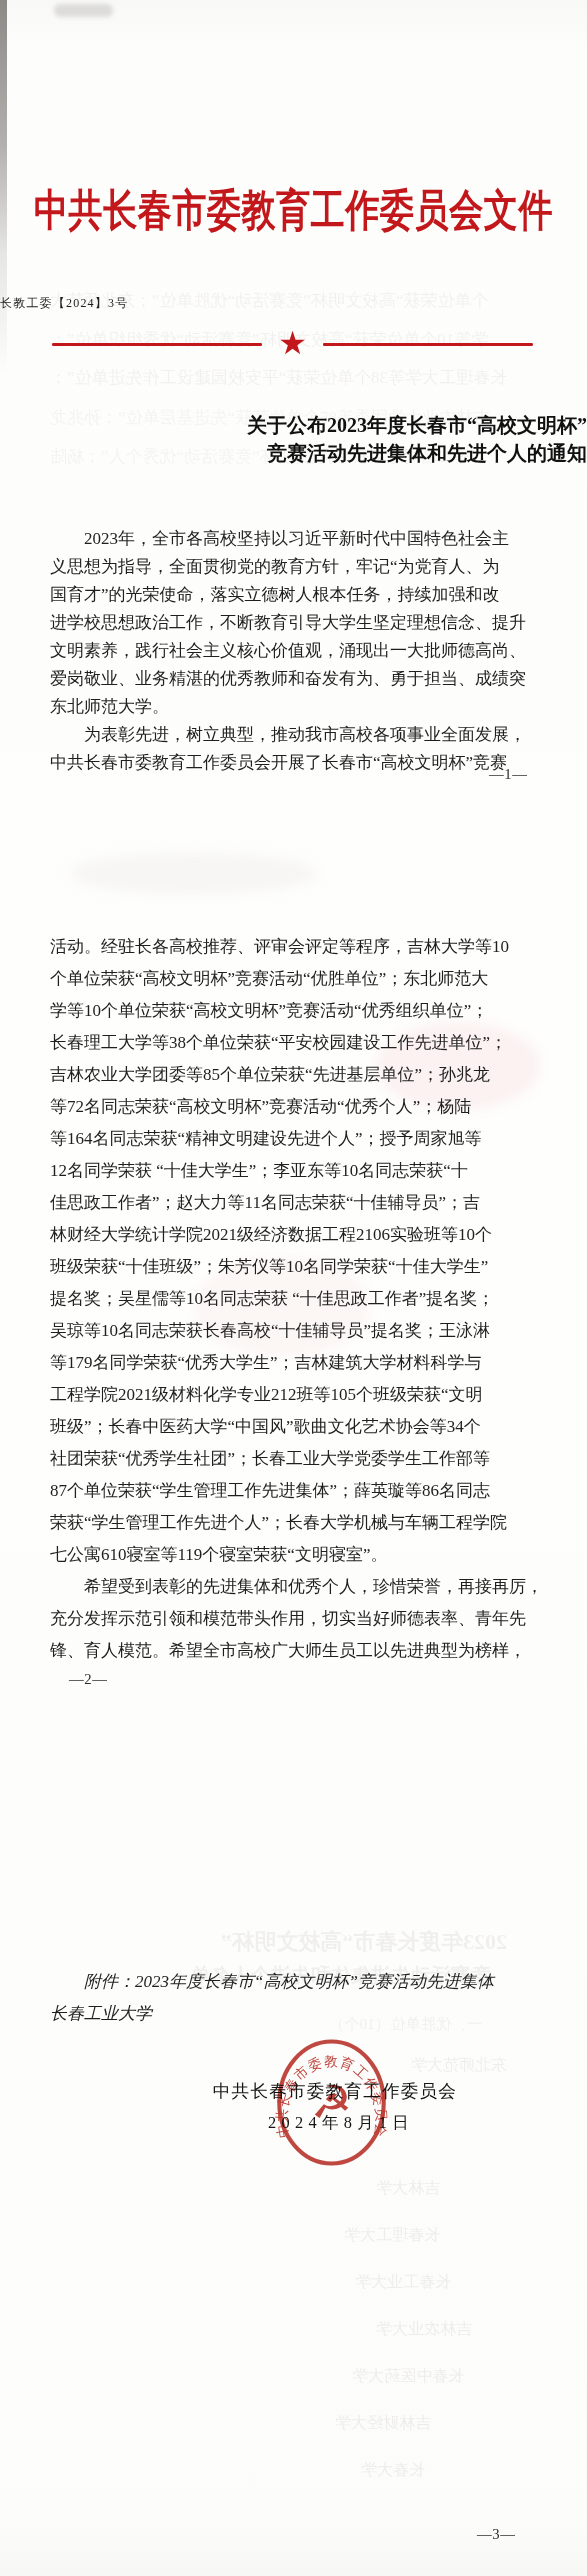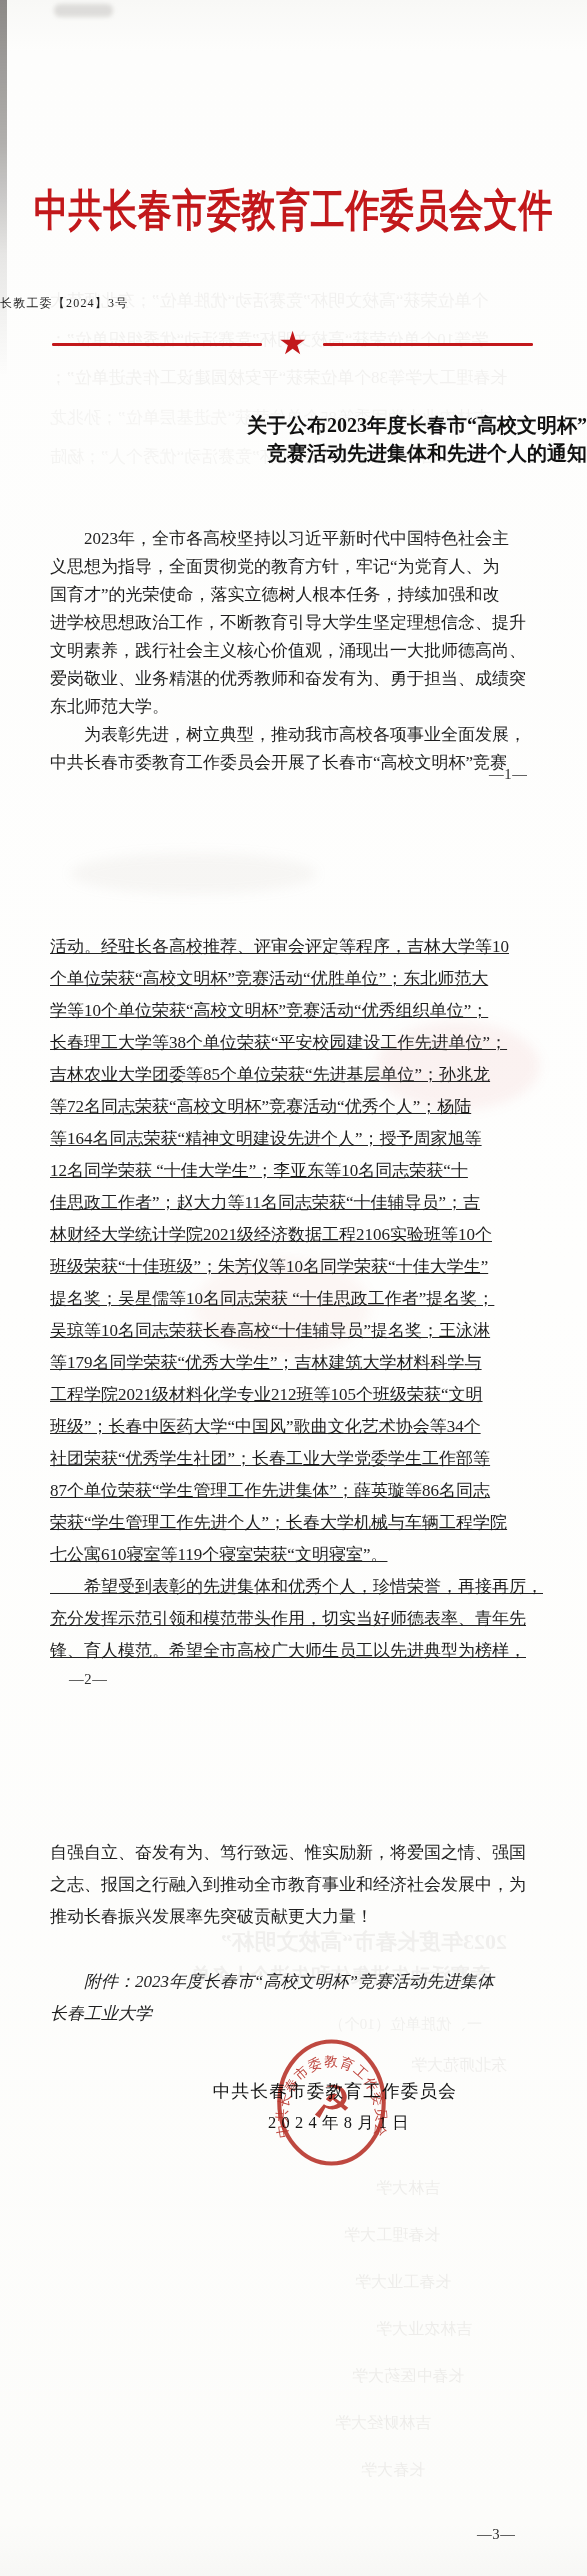--- a/index.html
+++ b/index.html
@@ -21,21 +21,21 @@
   .star-row{position:absolute;left:52px;top:328px;width:481px;height:33px;
     display:flex;align-items:center;justify-content:space-between;}
   .rule{width:210px;height:2.3px;background:#c2181b;border-radius:1.2px;}
   .star{font-family:"DejaVu Sans",sans-serif;font-size:32px;line-height:1;color:#c2181b;margin-top:-3.5px;}
   .doc-title{position:absolute;left:0;top:411px;width:100%;text-align:right;
     font-size:20px;font-weight:bold;line-height:28px;color:#111;}
   .body-block{position:absolute;left:50px;width:493px;}
   .body-block .line{display:block;white-space:nowrap;overflow:visible;
     font-size:17px;color:#1f1f1f;}
   .p1{top:514px;margin-top:11px;} .p1 .line{height:28px;line-height:28px;}
-  .p2{top:931px;text-decoration:underline;} .p2 .line{height:32px;line-height:32px;}
+  .p2{top:931px;} .p2 .line{height:32px;line-height:32px;}
   .p3{top:1837px;} .p3 .line{height:32px;line-height:32px;}
   .attach{top:1966px;} .attach .line{height:32px;line-height:32px;font-style:italic;}
   .pagenum{position:absolute;font-size:14.7px;color:#2a2a2a;letter-spacing:0.6px;white-space:nowrap;}
   .pn1{left:489px;top:766px;}
   .pn2{left:69px;top:1671px;}
   .pn3{left:477px;top:2526px;}
   .signature{position:absolute;left:194px;top:2079px;width:282px;text-align:center;
     font-size:17.6px;color:#161616;letter-spacing:1.2px;}
   .sig-date{position:absolute;left:200px;top:2112px;width:282px;text-align:center;
     font-size:16.4px;color:#161616;letter-spacing:5.3px;}
@@ -123,25 +123,20 @@
   <div class="bleed" style="left:329px;top:2014px;font-size:15.3px;opacity:.11;">一、优胜单位（10个）</div>
   <div class="bleed" style="left:411px;top:2055px;font-size:16px;opacity:.12;">东北师范大学</div>
   <div class="bleed" style="left:376px;top:2178px;font-size:16px;opacity:.13;">吉林大学</div>
   <div class="bleed" style="left:344px;top:2225px;font-size:16px;opacity:.13;">长春理工大学</div>
   <div class="bleed" style="left:355px;top:2272px;font-size:16px;opacity:.13;">长春工业大学</div>
   <div class="bleed" style="left:376px;top:2319px;font-size:16px;opacity:.13;">吉林农业大学</div>
   <div class="bleed" style="left:352px;top:2366px;font-size:16px;opacity:.13;">长春中医药大学</div>
   <div class="bleed" style="left:335px;top:2413px;font-size:16px;opacity:.13;">吉林财经大学</div>
   <div class="bleed" style="left:361px;top:2460px;font-size:16px;opacity:.13;">长春大学</div>
 
-  <div class="body-block p3">
-    <div class="line">自强自立、奋发有为、笃行致远、惟实励新，将爱国之情、强国</div>
-    <div class="line">之志、报国之行融入到推动全市教育事业和经济社会发展中，为</div>
-    <div class="line">推动长春振兴发展率先突破贡献更大力量！</div>
-  </div>
   <div class="body-block attach">
     <div class="line">　　附件：2023年度长春市“高校文明杯”竞赛活动先进集体</div>
     <div class="line">长春工业大学</div>
   </div>
 
   <div class="signature">中共长春市委教育工作委员会</div>
   <div class="sig-date">2024年8月1日</div>
 
   <svg class="seal" viewBox="0 0 196 226">
     <ellipse cx="98" cy="113" rx="89" ry="104" fill="none" stroke="#b5231a" stroke-width="7" opacity="0.9"></ellipse>

